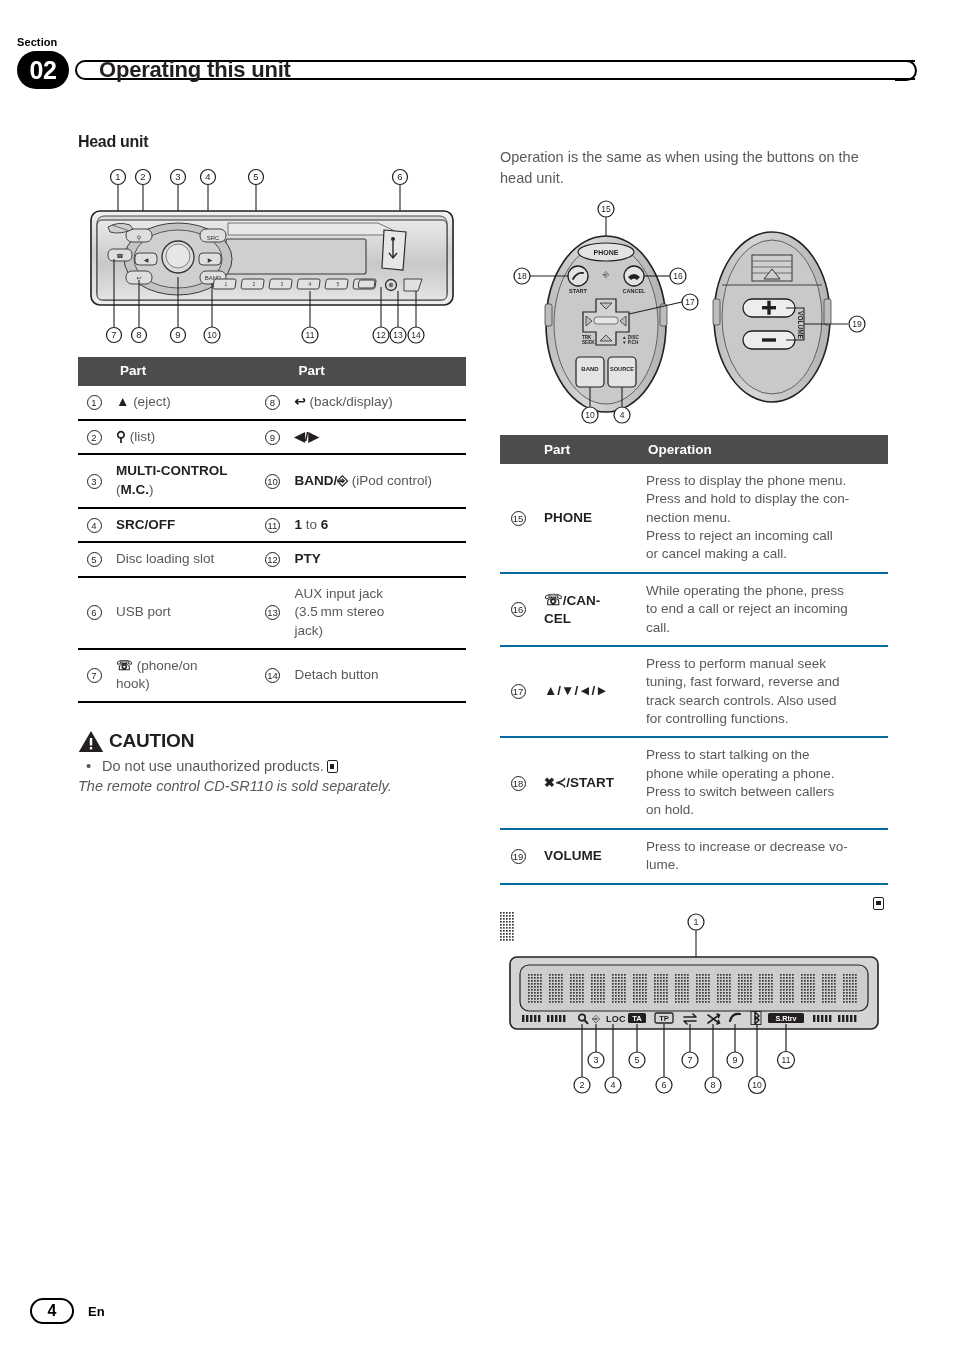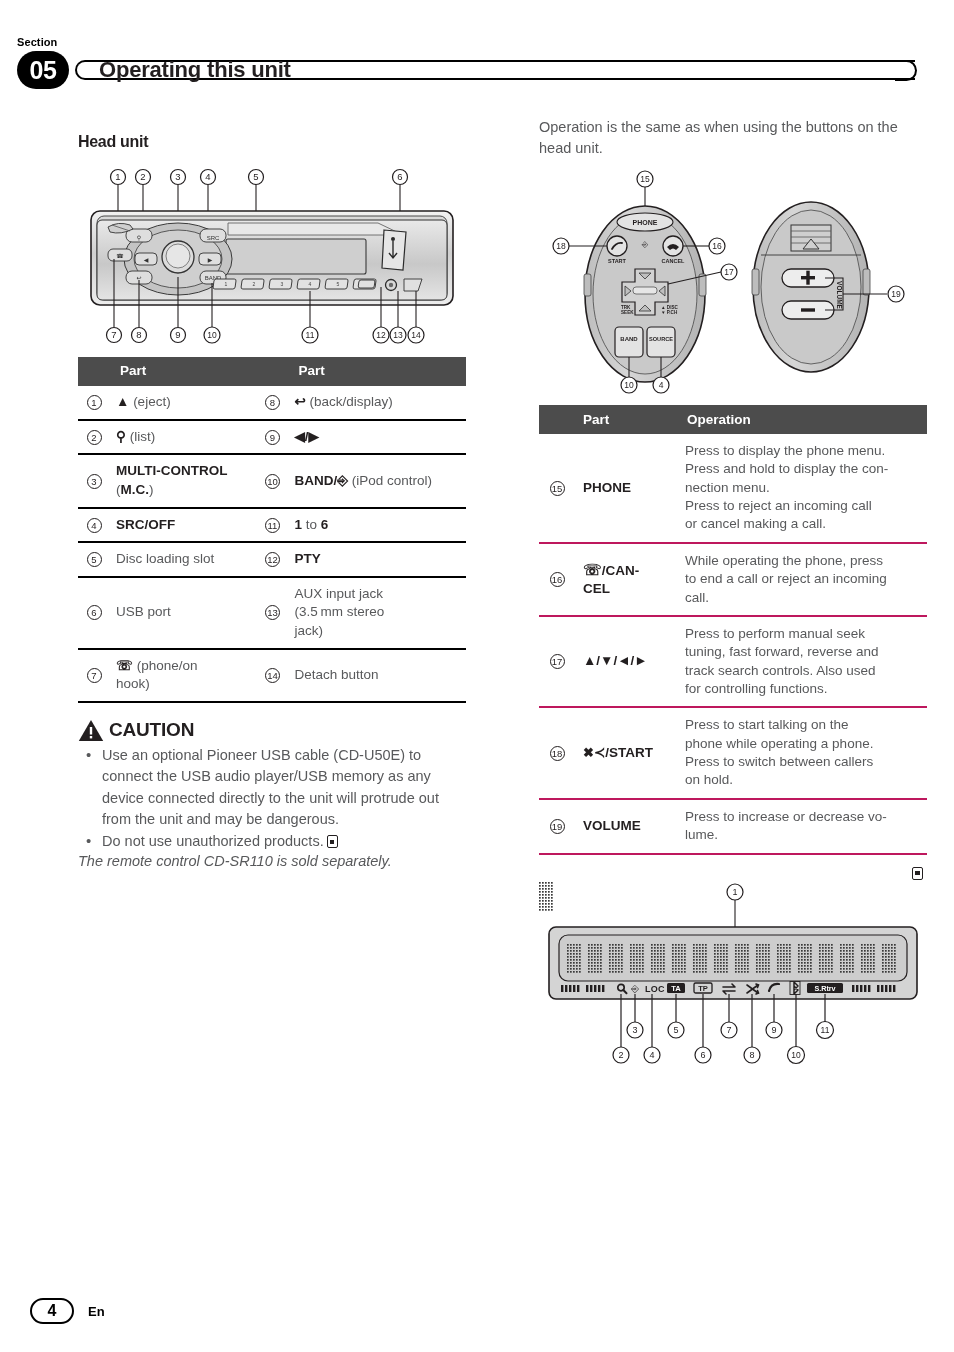--- a/index.html
+++ b/index.html
@@ -30,21 +30,21 @@
   }
   .sec-title-wrap:after {
     content:""; position:absolute; right:-2px; top:-2.5px; bottom:-2.5px; width:20px;
     border:2.5px solid #000; border-left:none; border-radius:0 19px 19px 0;
   }
   .sec-title { font-size:22px; font-weight:bold; padding-left:22px; letter-spacing:-0.2px; }
 
   
   .col { position:absolute; width:388px; }
   .col-left  { left:78px;  top:133px; }
-  .col-right { left:500px; top:117px;margin-left:39px; }
+  .col-right { left:500px; top:147px; }
 
   h1.sect {
     font-size:16px; font-weight:bold; margin:0 0 16px 0; letter-spacing:-0.3px;
   }
 
   .body-text { font-size:14.5px; line-height:1.45; color:#58595b; }
 
   
   table.parts { border-collapse:collapse; width:388px; font-size:13.5px; }
   table.parts thead th {
@@ -67,29 +67,29 @@
   }
 
   table.ops { border-collapse:collapse; width:388px; font-size:13.5px; }
   table.ops thead th {
     background:#4c4c4c; color:#fff; font-size:13.5px; font-weight:bold;
     text-align:left; padding:7px 6px 7px 8px; height:29px;
   }
   table.ops thead th.numcol { width:36px; }
   table.ops thead th.partcol { width:104px; }
   table.ops tbody td {
-    border-bottom:2px solid #be185d; padding:8px 4px 8px 4px;
+    border-bottom:2px solid #0369a1; padding:8px 4px 8px 4px;
     vertical-align:middle; color:#58595b; line-height:1.36;
   }
   table.ops td.num { width:36px; text-align:center; }
   table.ops td.part { width:104px; font-weight:bold; color:#231f20; padding-left:8px; }
   table.ops td.op { padding-left:6px; }
 
   
-  .caution-head { display:flex; align-items:center; margin-top:16px; margin-bottom:3px; }
+  .caution-head { display:flex; align-items:center; margin-top:27px; margin-bottom:3px; }
   .warn-tri { width:26px; height:23px; margin-right:5px; }
   .caution-word { font-size:19px; font-weight:bold; letter-spacing:-0.2px; color:#231f20; }
   ul.bullets { list-style:none; margin:0; padding:0; }
   ul.bullets li {
     position:relative; padding-left:24px; font-size:14.5px; line-height:1.47;
     color:#58595b; margin-bottom:1px;
   }
   ul.bullets li:before {
     content:"\2022"; position:absolute; left:8px; top:-1px; font-size:15px; color:#58595b;
   }
@@ -116,21 +116,21 @@
     font-size:16px; font-weight:bold; color:#000;
   }
   .lang { margin-left:14px; font-size:13px; font-weight:bold; color:#000; }
 </style>
 </head>
 <body>
 
 <div class="page-header">
   <div class="sec-label">Section</div>
   <div class="sec-row">
-    <div class="sec-badge">05</div>
+    <div class="sec-badge">02</div>
     <div class="sec-title-wrap">
       <div class="sec-title">Operating this unit</div>
     </div>
   </div>
 </div>
 
 <div class="col col-left">
 
   <h1 class="sect">Head unit</h1>
 
@@ -327,21 +327,20 @@
 
   <div class="caution-head">
     <svg class="warn-tri" viewBox="0 0 26 23">
       <path d="M13 1 L25.2 22 L0.8 22 Z" fill="#231f20"></path>
       <rect x="11.8" y="8" width="2.4" height="7.5" fill="#fff"></rect>
       <rect x="11.8" y="17" width="2.4" height="2.4" fill="#fff"></rect>
     </svg>
     <span class="caution-word">CAUTION</span>
   </div>
   <ul class="bullets">
-    <li><span>Use an optional Pioneer USB cable (CD-U50E) to connect the USB audio player/USB memory as any device connected directly to the unit will protrude out from the unit and may be dangerous.</span></li>
     <li><span>Do not use unauthorized products.</span><span class="endmark"></span></li>
   </ul>
 
   <div class="italic-note" style="margin-top:0;">The remote control CD-SR110 is sold separately.</div>
 </div>
 
 <div class="col col-right">
 
   <div class="body-text">Operation is the same as when using the buttons on the head unit.</div>
 

